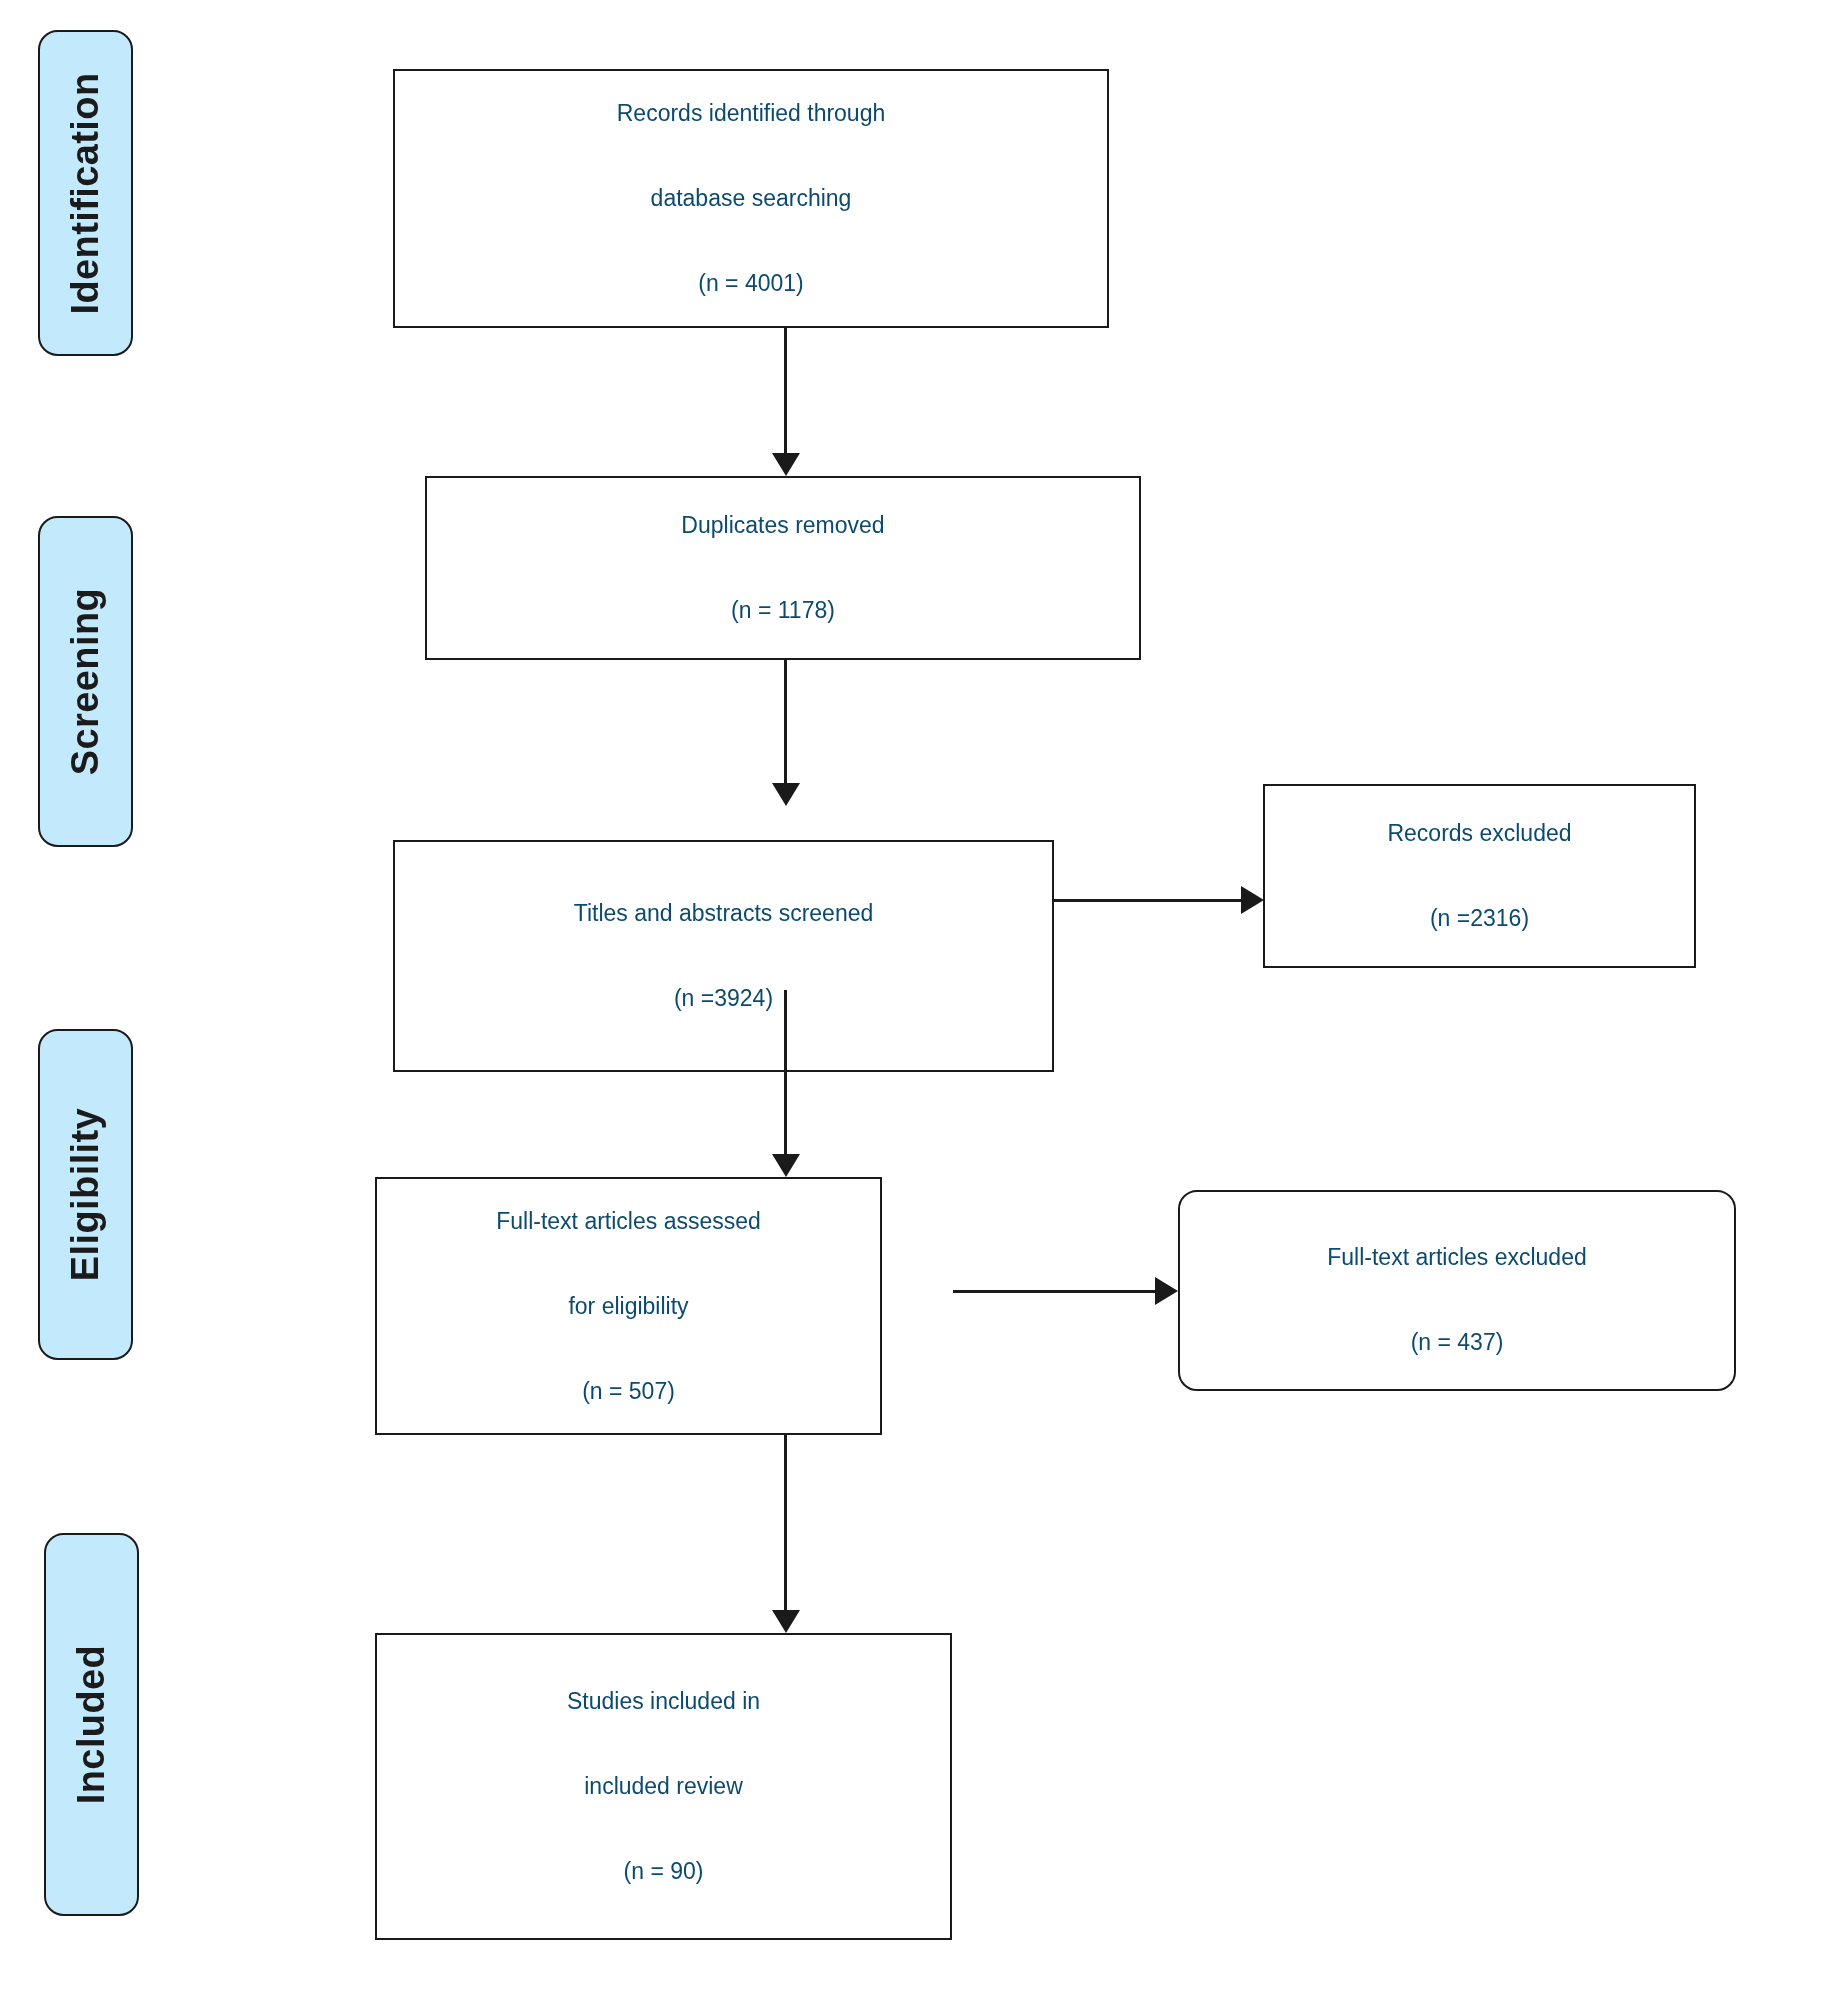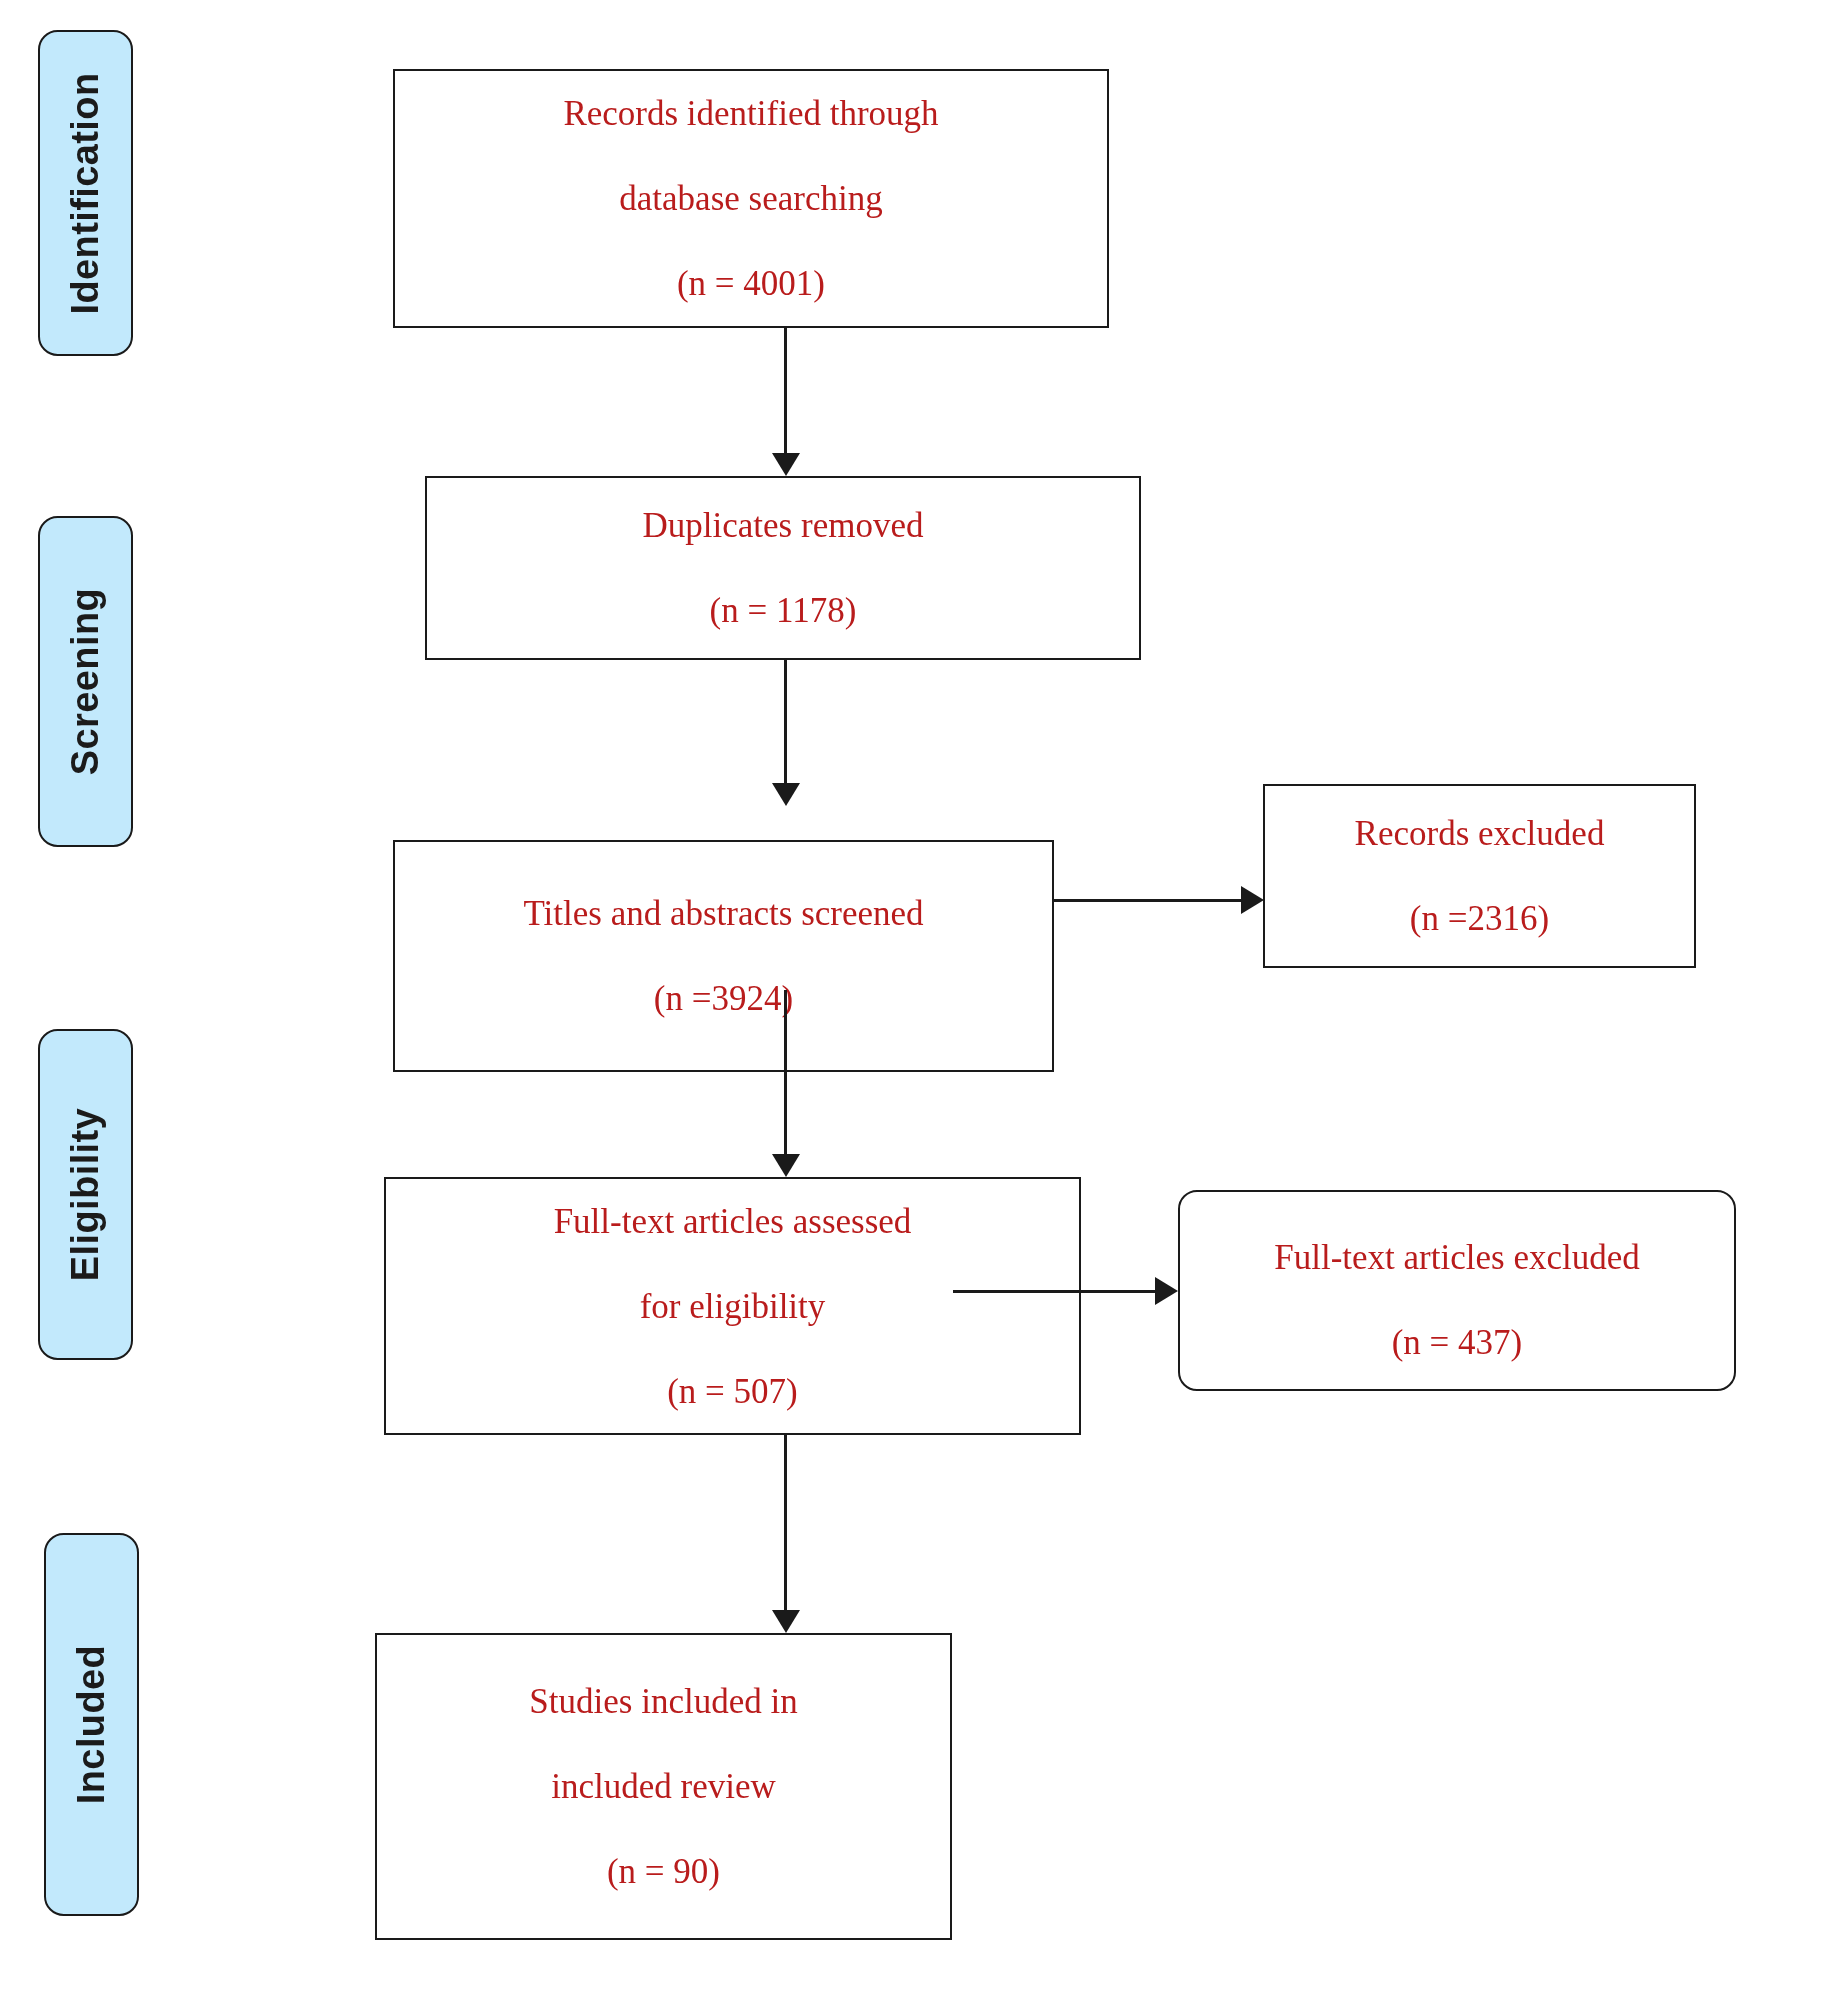--- a/index.html
+++ b/index.html
@@ -43,25 +43,24 @@
     background: #ffffff;
     border: 2.5px solid #1a1a1a;
     display: flex;
     flex-direction: column;
     align-items: center;
     justify-content: center;
     text-align: center;
   }
   .node span {
     display: block;
-    font-size: 35px;
+    font-size: 23px;
     line-height: 85px;
-    color: #b91c1c;
+    color: #0c4a6e;
     white-space: nowrap;
-    font-family: Liberation Serif, serif;
   }
   .node.top-aligned {
     justify-content: flex-start;
     padding-top: 23px;
   }
   
   .vline {
     position: absolute;
     width: 2.5px;
     background: #1a1a1a;
@@ -118,21 +117,21 @@
   <div class="node" style="left:393px; top:476px; width:716px; height:184px;margin-left:32px;">
     <span>Duplicates removed</span>
     <span>(n = 1178)</span>
   </div>
 
   <div class="node" style="left:393px; top:806px; width:661px; height:232px;margin-top:34px;">
     <span>Titles and abstracts screened</span>
     <span>(n =3924)</span>
   </div>
 
-  <div class="node" style="left:384px; top:1177px; width:697px; height:258px;">
+  <div class="node" style="left:375px; top:1177px; width:507px; height:258px;">
     <span>Full-text articles assessed</span>
     <span>for eligibility</span>
     <span>(n = 507)</span>
   </div>
 
   <div class="node" style="left:375px; top:1633px; width:577px; height:307px;text-align:center;">
     <span>Studies included in</span>
     <span>included review</span>
     <span>(n = 90)</span>
   </div>

